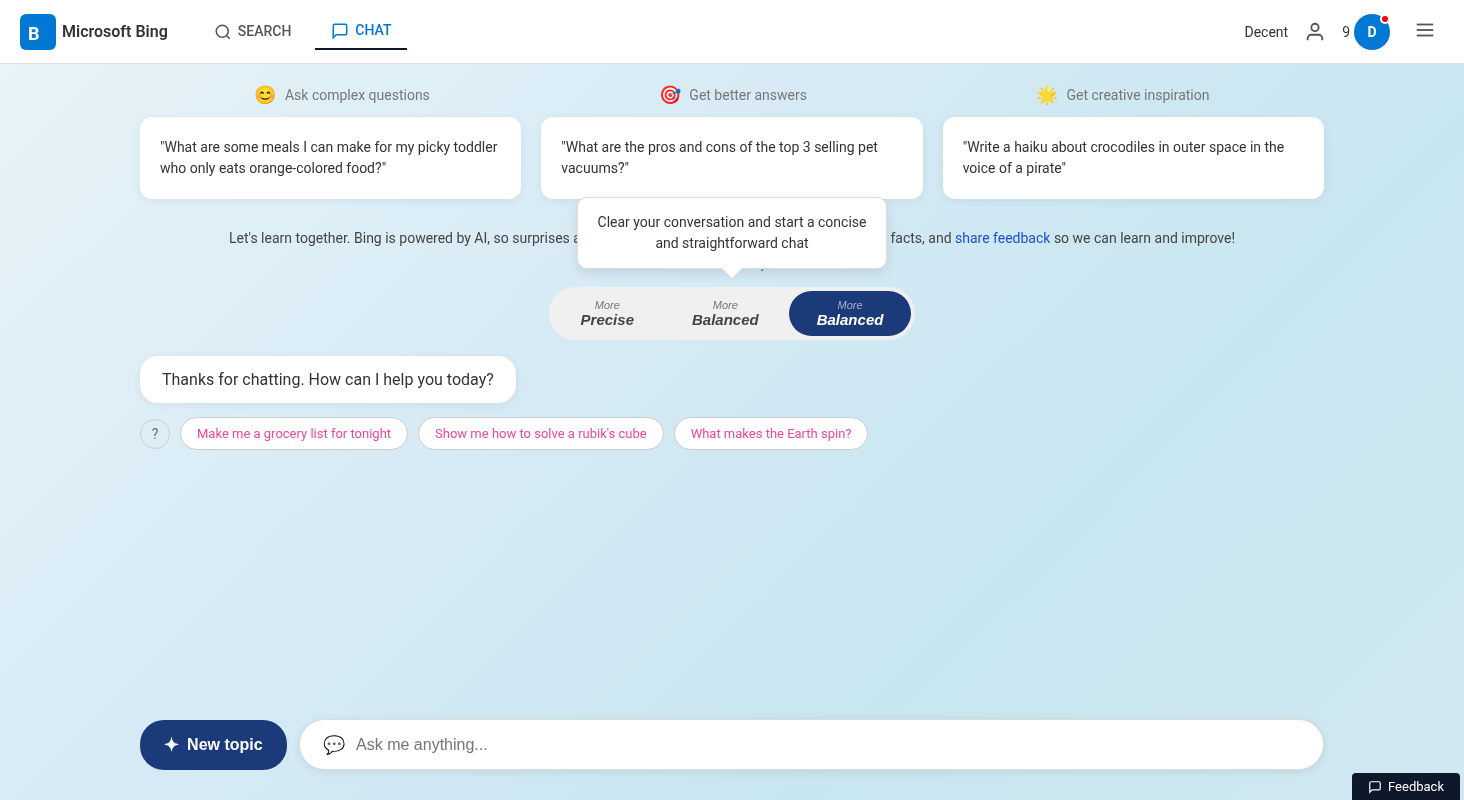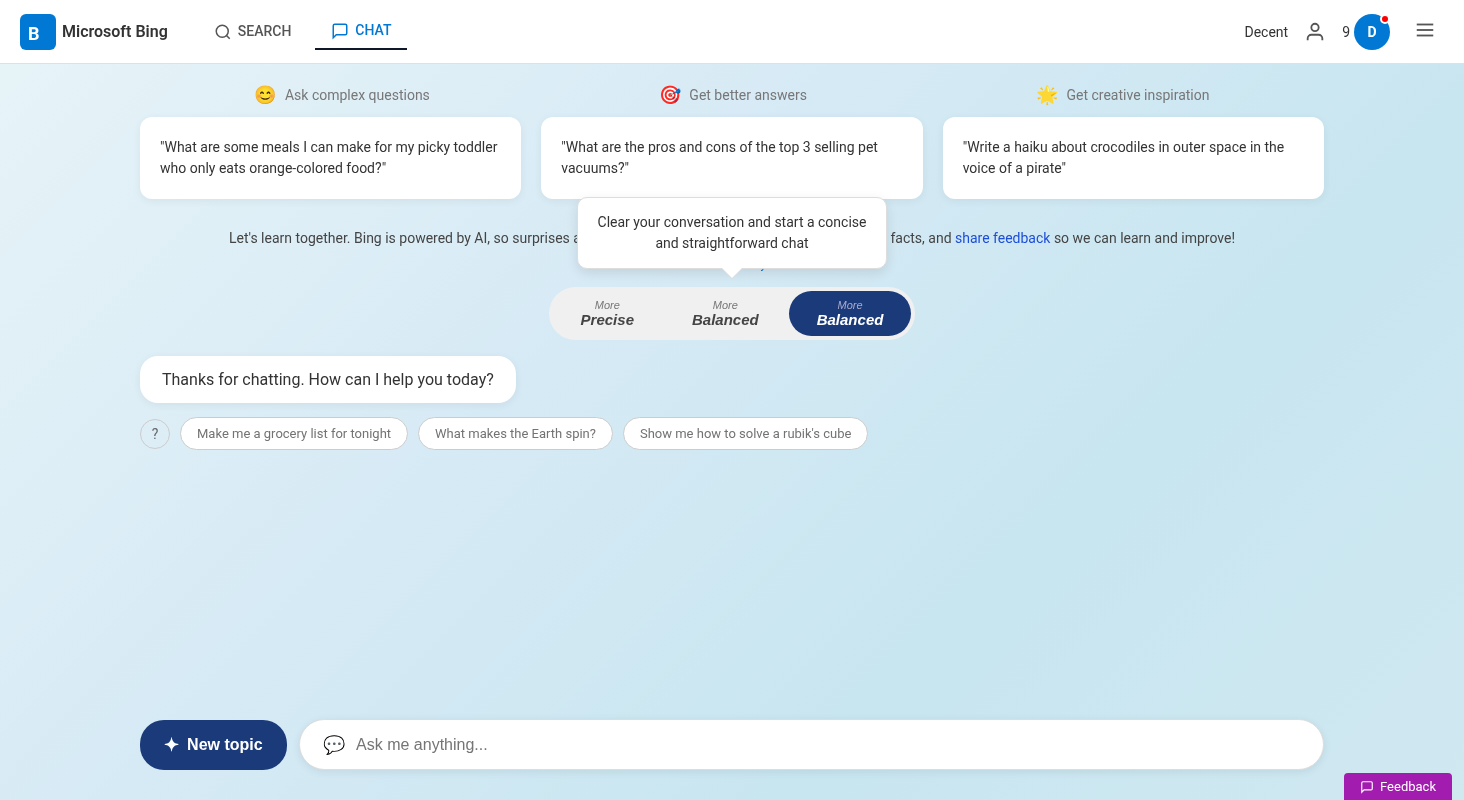--- a/index.html
+++ b/index.html
@@ -282,21 +282,21 @@
       justify-content: center;
       font-size: 14px;
       color: #666;
       flex-shrink: 0;
     }
     .suggestion-pill {
       border: 1px solid #ccc;
       border-radius: 20px;
       padding: 8px 16px;
       font-size: 13px;
-      color: #737373;
+      color: #ec4899;
       background: white;
       cursor: pointer;
       white-space: nowrap;
     }
 
     
     .input-bar {
       position: absolute;
       bottom: 30px;
       left: 0; right: 0;
@@ -343,22 +343,22 @@
       outline: none;
       font-size: 16px;
       color: #999;
       background: transparent;
     }
 
     
     .feedback-btn {
       position: fixed;
       bottom: 0;
-      right: 12px;
-      background: #a21caf;
+      right: 4px;
+      background: #0f172a;
       color: white;
       padding: 6px 16px;
       font-size: 13px;
       cursor: pointer;
       border-radius: 4px 4px 0 0;
       display: flex;
       align-items: center;
       gap: 6px;
     }
   </style>
@@ -476,22 +476,22 @@
 
   <div class="chat-greeting">
     <div class="greeting-bubble">
       <span>Thanks for chatting. How can I help you today?</span>
     </div>
   </div>
 
   <div class="chat-suggestions">
     <div class="suggestion-icon">?</div>
     <div class="suggestion-pill">Make me a grocery list for tonight</div>
+    <div class="suggestion-pill">Show me how to solve a rubik's cube</div>
     <div class="suggestion-pill">What makes the Earth spin?</div>
-    <div class="suggestion-pill">Show me how to solve a rubik's cube</div>
   </div>
 
   <div class="input-bar">
     <button class="new-topic-btn">
       <span class="new-topic-icon">✦</span>
       <span>New topic</span>
     </button>
     <div class="input-field-wrap">
       <span class="input-msg-icon">💬</span>
       <input type="text" class="input-field" placeholder="Ask me anything..." style="">

